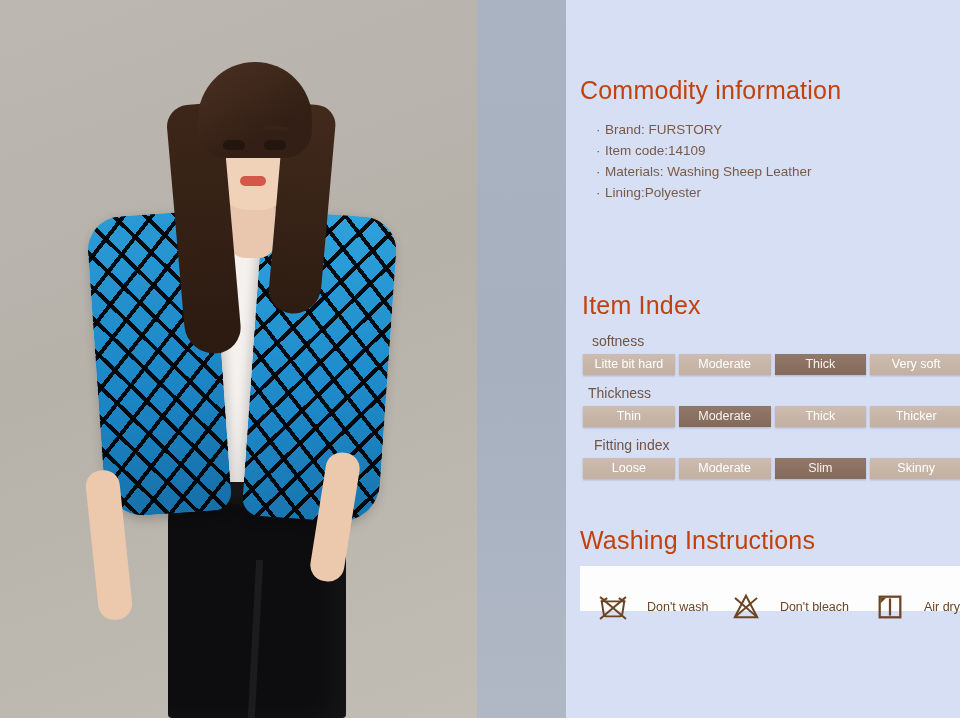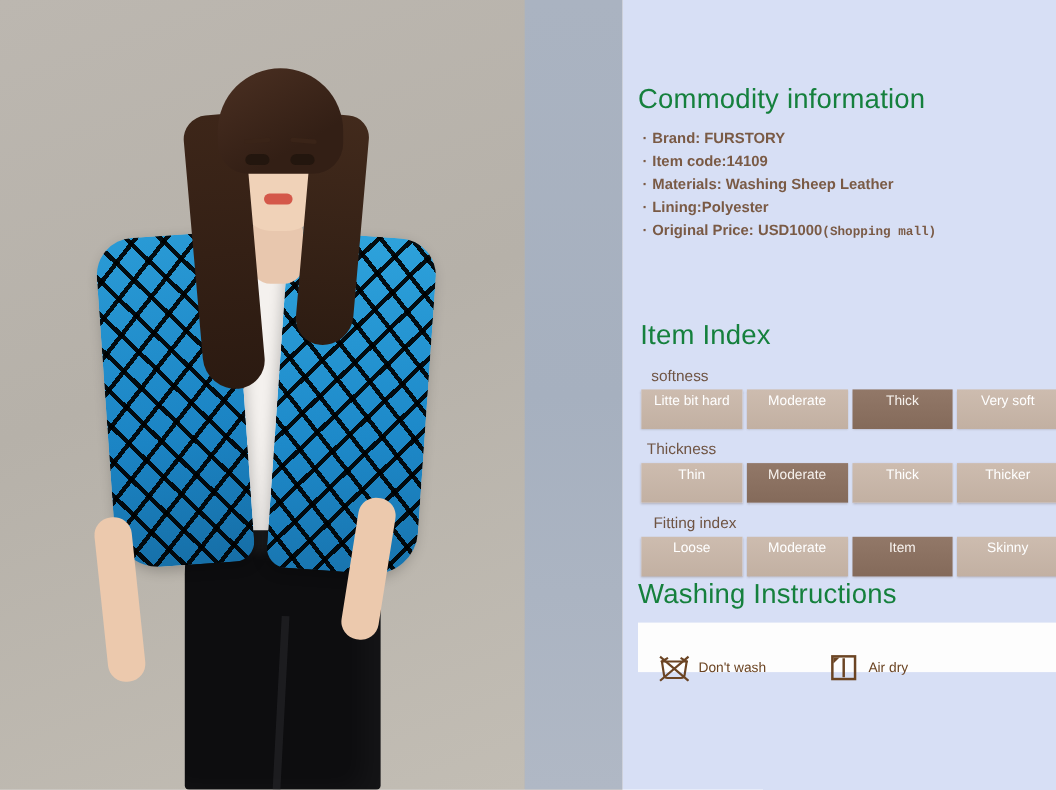--- a/index.html
+++ b/index.html
@@ -149,32 +149,32 @@
 
   
   .info-panel {
     position: absolute;
     left: 566px; top: 0;
     width: 394px; height: 718px;
     background: #d7dff5;
   }
 
   .section-title {
-    color: #15803d;
+    color: #c2410c;
     font-size: 25px;
     font-weight: 400;
     letter-spacing: .2px;
     line-height: 1;
     white-space: nowrap;
   }
 
   
   .commodity { position: absolute; left: 14px; top: 78px; width: 380px; }
   .commodity .section-title { margin: 0 0 12px 0; }
-  .spec-list { list-style: none; margin: 4px; padding: 0; font-weight: bold; }
+  .spec-list { list-style: none; margin: 16px; padding: 0; }
   .spec-list li {
     color: #7a5a45;
     font-size: 13.5px;
     line-height: 21px;
     white-space: nowrap;
   }
   .spec-list li .dot {
     display: inline-block;
     width: 9px;
     color: #7a5a45;
@@ -200,21 +200,21 @@
   .idx-label.pad2 { padding-left: 6px; }
   .idx-label.pad3 { padding-left: 12px; }
 
   .pill-row {
     display: flex;
     gap: 4px;
     padding-left: 1px;
   }
   .pill {
     flex: 1 1 0;
-    height: 36px;
+    height: 21px;
     line-height: 21px;
     text-align: center;
     font-size: 12.5px;
     color: #ffffff;
     background: linear-gradient(180deg, #cdbcaf 0%, #c2b0a2 100%);
     box-shadow: 0 1px 2px rgba(90,70,58,.30);
     white-space: nowrap;
     overflow: hidden;
   }
   .pill.selected {
@@ -231,21 +231,21 @@
     height: 45px;
     display: flex;
     align-items: center;
     margin-bottom: 8px;
     padding-left: 18px;
     box-sizing: border-box;
   }
   .wash-item {
     display: flex;
     align-items: center;
-    gap: 7px;
+    gap: 19px;
     margin-top: 37px;
   }
   .wash-item .wicon {
     width: 30px; height: 30px;
     display: block;
     flex: none;
   }
   .wash-item .wlabel {
     color: #6b4423;
     font-size: 12.5px;
@@ -297,23 +297,20 @@
         </li>
         <li>
           <span class="dot">·</span><span>Item code:14109</span>
         </li>
         <li>
           <span class="dot">·</span><span>Materials: Washing Sheep Leather</span>
         </li>
         <li>
           <span class="dot">·</span><span>Lining:Polyester</span>
         </li>
-        <li>
-          <span class="dot">·</span><span>Original Price: USD1000</span><span class="note-mono">(Shopping mall)</span>
-        </li>
       </ul>
     </div>
 
     <div class="item-index">
       <div class="section-title">Item Index</div>
 
       <div class="idx-group">
         <div class="idx-label pad1">softness</div>
         <div class="pill-row">
           <div class="pill">Litte bit hard</div>
@@ -331,21 +328,21 @@
           <div class="pill">Thick</div>
           <div class="pill">Thicker</div>
         </div>
       </div>
 
       <div class="idx-group">
         <div class="idx-label pad3">Fitting index</div>
         <div class="pill-row">
           <div class="pill">Loose</div>
           <div class="pill">Moderate</div>
-          <div class="pill selected">Item</div>
+          <div class="pill selected">Slim</div>
           <div class="pill">Skinny</div>
         </div>
       </div>
     </div>
 
     <div class="washing">
       <div class="section-title">Washing Instructions</div>
 
       <div class="wash-box">
 
@@ -355,20 +352,29 @@
               <path d="M4 10 L6 23 Q6.4 26 9.5 26 L22.5 26 Q25.6 26 26 23 L28 10 Z"></path>
               <path d="M4 10 L9 7 M28 10 L23 7"></path>
               <path d="M3 6 L29 28 M29 6 L3 28"></path>
             </g>
           </svg>
           <span class="wlabel">Don't wash</span>
         </div>
 
         <div class="sp-a"></div>
 
+        <div class="wash-item">
+          <svg class="wicon" viewBox="0 0 32 32">
+            <g fill="none" stroke="#6b4423" stroke-width="2.1" stroke-linecap="square">
+              <path d="M16 4 L28 27 L4 27 Z"></path>
+              <path d="M5 7 L27 26 M27 7 L5 26"></path>
+            </g>
+          </svg>
+          <span class="wlabel">Don't bleach</span>
+        </div>
 
         <div class="sp-b"></div>
 
         <div class="wash-item">
           <svg class="wicon" viewBox="0 0 32 32">
             <g fill="none" stroke="#6b4423" stroke-width="2.4" stroke-linecap="square">
               <rect x="5" y="5" width="22" height="22"></rect>
               <path d="M16 8 L16 24"></path>
               <path d="M6 6 L12 6 L6 12 Z" fill="#6b4423" stroke="none"></path>
             </g>

